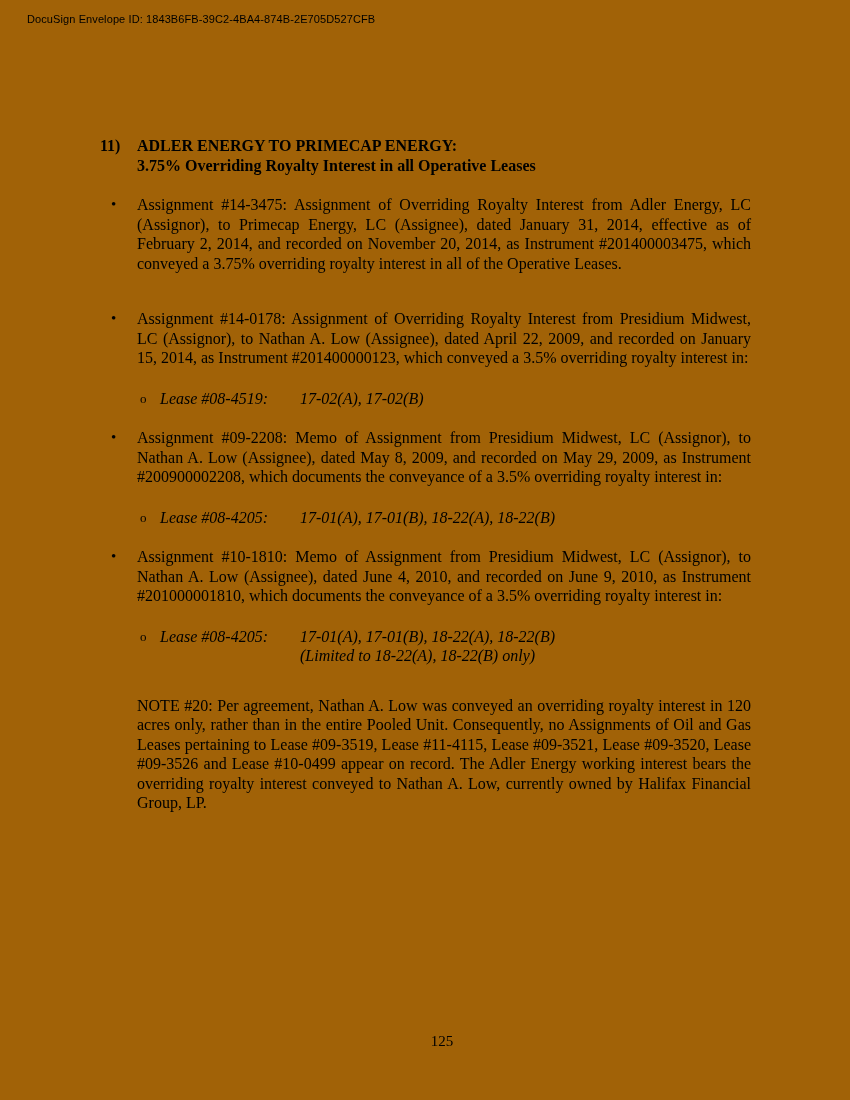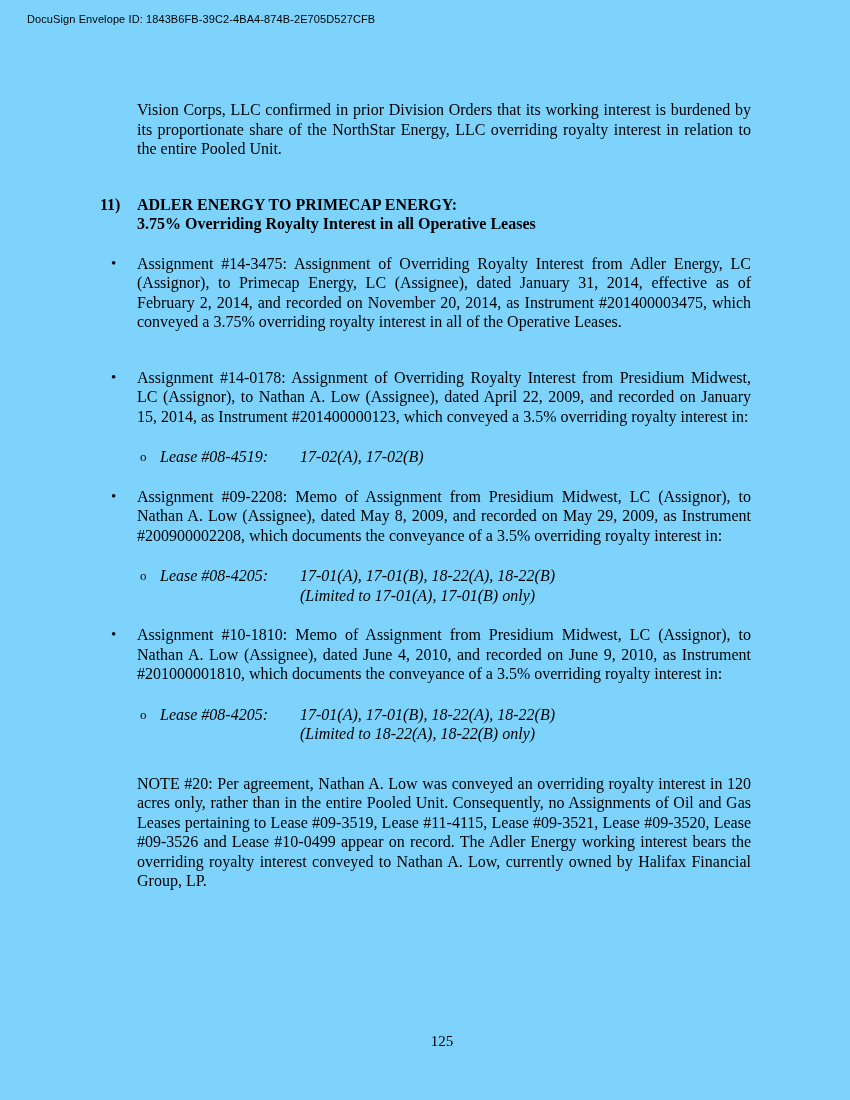--- a/index.html
+++ b/index.html
@@ -2,21 +2,21 @@
 <html><head>
 <meta charset="utf-8">
 <style>
   * { margin: 0; padding: 0; box-sizing: border-box; }
   html, body { background: #ffffff; }
   .page {
     position: relative;
     width: 850px;
     height: 1100px;
     margin: 0 auto;
-    background: #7dd3fc;
+    background: #a16207;
     color: #000000;
     font-family: "Liberation Serif", serif;
     overflow: hidden;
   }
   .docusign-header {
     position: absolute;
     top: 13px;
     left: 27px;
     font-family: "Liberation Sans", sans-serif;
     font-size: 11px;
@@ -78,21 +78,20 @@
 </style>
 </head>
 <body>
 
 <div class="page">
 
   <div class="docusign-header">DocuSign Envelope ID: 1843B6FB-39C2-4BA4-874B-2E705D527CFB</div>
 
   <div class="content">
 
-    <p class="para body-indent">Vision Corps, LLC confirmed in prior Division Orders that its working interest is burdened by its proportionate share of the NorthStar Energy, LLC overriding royalty interest in relation to the entire Pooled Unit.</p>
 
     <div class="section mt-section">
       <div class="section-heading">
         <span class="sec-num">11)</span>
         <div class="sec-titles">
           <div class="sec-title">ADLER ENERGY TO PRIMECAP ENERGY:</div>
           <div class="sec-subtitle">3.75% Overriding Royalty Interest in all Operative Leases</div>
         </div>
       </div>
 
@@ -118,21 +117,20 @@
 
       <div class="bullet mt-bullet">
         <span class="bullet-marker">•</span>
         <p class="bullet-text"><span class="u">Assignment #09-2208</span><span>:  Memo of Assignment from Presidium Midwest, LC (Assignor), to Nathan A. Low (Assignee), dated May 8, 2009, and recorded on May 29, 2009, as Instrument #200900002208, which documents the conveyance of a 3.5% overriding royalty interest in:</span></p>
       </div>
       <div class="sub-bullet mt-sub">
         <span class="sub-marker">o</span>
         <span class="lease-label">Lease #08-4205:</span>
         <div class="lease-values">
           <div>17-01(A), 17-01(B), 18-22(A), 18-22(B)</div>
-          <div>(Limited to 17-01(A), 17-01(B) only)</div>
         </div>
       </div>
 
       <div class="bullet mt-bullet">
         <span class="bullet-marker">•</span>
         <p class="bullet-text"><span class="u">Assignment #10-1810</span><span>:  Memo of Assignment from Presidium Midwest, LC (Assignor), to Nathan A. Low (Assignee), dated June 4, 2010, and recorded on June 9, 2010, as Instrument #201000001810, which documents the conveyance of a 3.5% overriding royalty interest in:</span></p>
       </div>
       <div class="sub-bullet mt-sub">
         <span class="sub-marker">o</span>
         <span class="lease-label">Lease #08-4205:</span>

